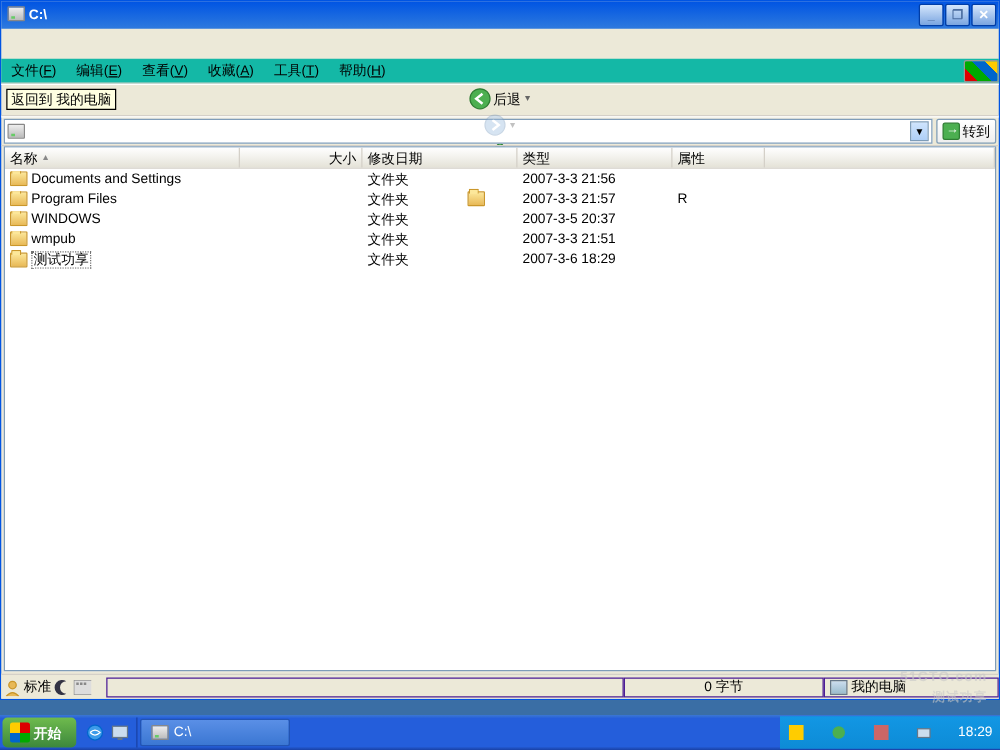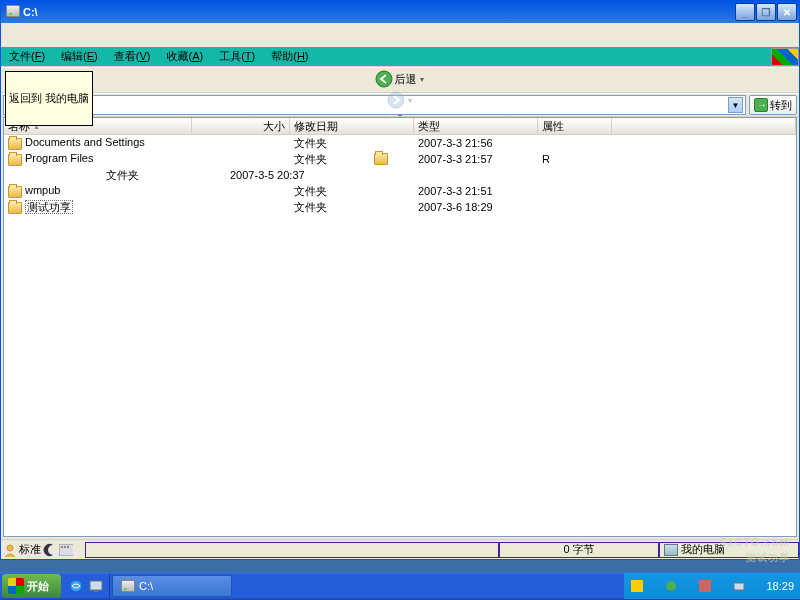--- a/index.html
+++ b/index.html
@@ -13,21 +13,21 @@
 .winbtn.close { background:linear-gradient(#f4a4a4,#d66). ; color:#fff;}
 .menubar { height:20px; background:#14b8a6; display:flex; align-items:center; border-bottom:1px solid #d4d0c8;margin-top:24px; }
 .menubar .menu { padding:2px 8px; cursor:pointer; }
 .menubar .menu u { text-decoration:underline; }
 .flag { width:28px; height:18px; margin-left:auto; background: linear-gradient(45deg,#d00 0 25%,#0a0 25% 50%,#06c 50% 75%,#fc0 75%); border-radius:2px; border:1px solid #999; }
 .toolbar { height:26px; display:flex; align-items:center; padding:1px 2px; border-top:1px solid #fff; border-bottom:1px solid #d4d0c8; gap:1px;flex-direction:column; }
 .tbtn { height:22px; min-width:22px; display:flex; align-items:center; justify-content:center; padding:0 3px; border:1px solid transparent; border-radius:3px; cursor:pointer; gap:2px; }
 .tbtn.disabled { opacity:.4; cursor:default; }
 .tsep { width:1px; height:18px; background:#c0c0b4; margin:0 2px; }
 .addressbar { height:24px; display:flex; align-items:center; padding:1px 2px; border-top:1px solid #fff; border-bottom:1px solid #d4d0c8; gap:3px; }
-.tooltip-box { position:absolute; left:4px; top:70px; background:#ffffe1; border:1px solid #000; padding:19px 3px; font-size:11px; z-index:5; }
+.tooltip-box { position:absolute; left:4px; top:70px; background:#ffffe1; border:1px solid #000; padding:0 3px; font-size:11px; z-index:5; }
 .addr-combo { flex:1; height:20px; background:#fff; border:1px solid #7f9db9; display:flex; align-items:center; padding:0 2px; gap:2px; }
 .addr-combo input { flex:1; border:none; outline:none; font-size:11px; }
 .dropbtn { width:15px; height:16px; background:linear-gradient(#cfe4fd,#aecff7); border:1px solid #7f9db9; display:flex; align-items:center; justify-content:center; font-size:8px; cursor:pointer; }
 .gobtn { height:20px; display:flex; align-items:center; gap:2px; padding:0 4px; background:linear-gradient(#fff,#eee); border:1px solid #7f9db9; border-radius:2px; cursor:pointer; }
 .go-icon { width:14px; height:14px; background:#4caf50; border-radius:2px; border:1px solid #2e7d32; position:relative; }
 .go-icon::after { content:"→"; color:#fff; font-size:10px; position:absolute; top:-1px; left:2px; }
 .listview { flex:1; background:#fff; border:1px solid #7f9db9; margin:0 2px 2px 2px; display:flex; flex-direction:column; overflow:hidden; }
 .columns { display:flex; height:17px; background:linear-gradient(#fff,#f2f1ec 50%,#e4e2d7); border-bottom:1px solid #d4d0c8; }
 .col { border-right:1px solid #d4d0c8; padding:1px 4px; display:flex; align-items:center; cursor:pointer; white-space:nowrap; overflow:hidden; }
 .col.right { justify-content:flex-end; }
@@ -193,20 +193,21 @@
           <div class="cell" style="width:74px"></div>
         </div>
         <div class="row">
           <div class="cell name" style="width:188px"><span class="folder-icon"></span><span class="lbl">Program Files</span></div>
           <div class="cell" style="width:98px;text-align:right"></div>
           <div class="cell" style="width:124px">文件夹</div>
           <div class="cell" style="width:124px">2007-3-3 21:57</div>
           <div class="cell" style="width:74px">R</div>
         </div>
         <div class="row">
+          <div class="cell name" style="width:188px"><span class="folder-icon"></span><span class="lbl">WINDOWS</span></div>
           <div class="cell" style="width:98px;text-align:right"></div>
           <div class="cell" style="width:124px">文件夹</div>
           <div class="cell" style="width:124px">2007-3-5 20:37</div>
           <div class="cell" style="width:74px"></div>
         </div>
         <div class="row">
           <div class="cell name" style="width:188px"><span class="folder-icon"></span><span class="lbl">wmpub</span></div>
           <div class="cell" style="width:98px;text-align:right"></div>
           <div class="cell" style="width:124px">文件夹</div>
           <div class="cell" style="width:124px">2007-3-3 21:51</div>

